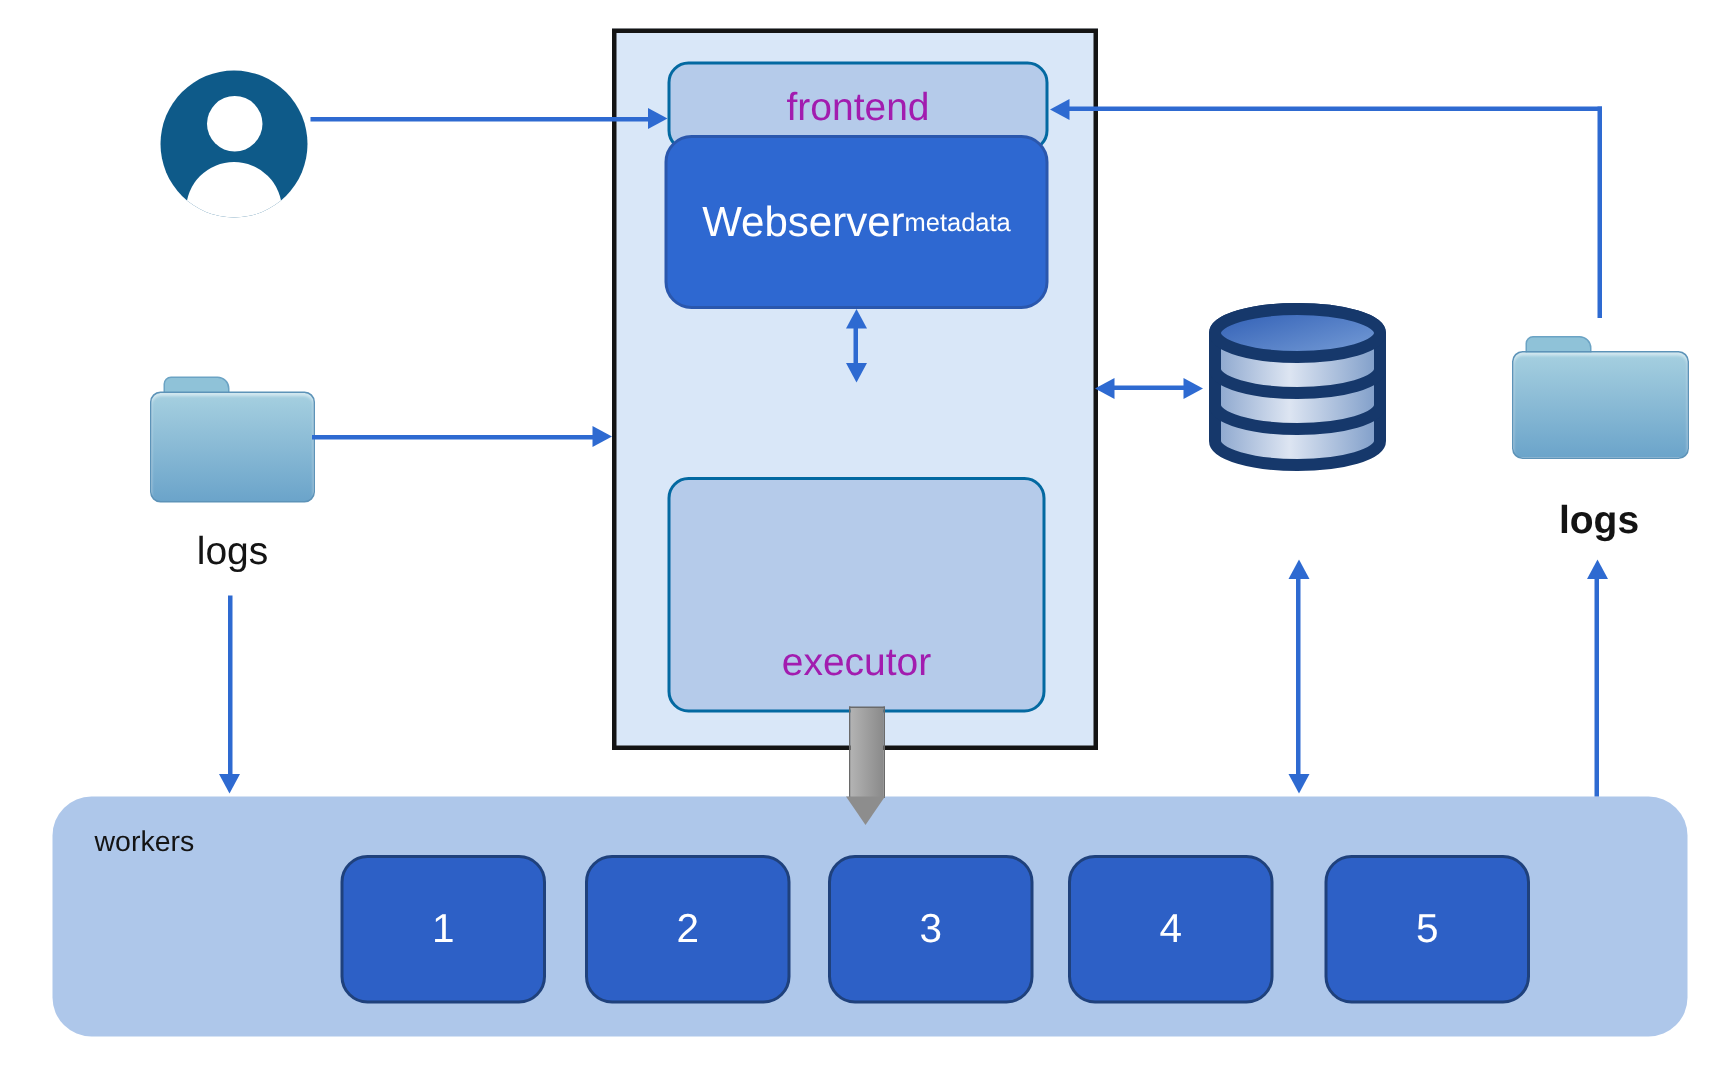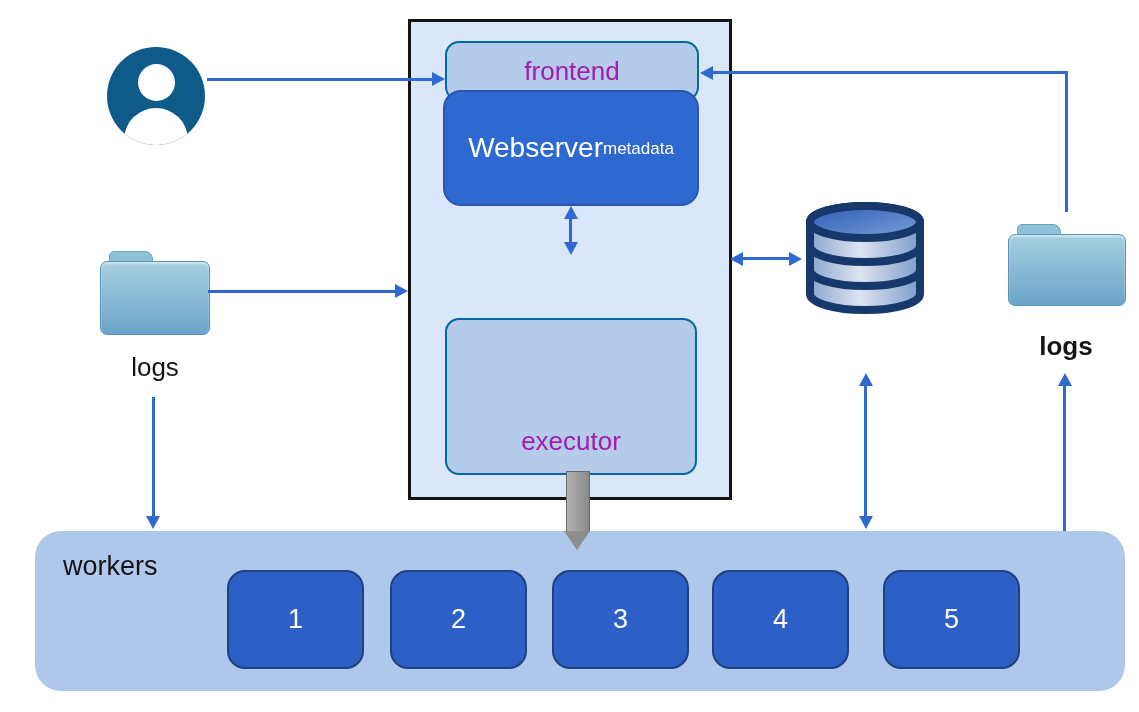--- a/index.html
+++ b/index.html
@@ -25,21 +25,21 @@
   .frontend-box { left:445px; top:41px; width:250px; height:56px; z-index:2; align-items:center; font-size:26px; }
   .webserver-box { left:443px; top:90px; width:252px; height:112px; z-index:3; }
   .webserver-title { font-size:28px; line-height:1.15; }
   .webserver-sub { font-size:17px; margin-top:2px; }
   .scheduler-box { left:445px; top:253px; width:248px; height:153px; z-index:3; font-size:28px; }
   .executor-box { left:445px; top:318px; width:248px; height:153px; z-index:2; align-items:flex-end; padding-bottom:0; font-size:26px; }
   .executor-box span { margin-bottom:16px; }
 
   
   .workers-box { left:35px; top:531px; width:1090px; height:160px; background:#aec7ea; border-radius:26px; z-index:1; }
-  .workers-label { left:63px; top:551px; font-size:27px; z-index:2; }
+  .workers-label { left:63px; top:551px; font-size:19px; z-index:2; }
   .worker-node {
     top:570px; width:133px; height:95px; background:#2d60c6; border:2px solid #1f417c;
     border-radius:18px; display:flex; align-items:center; justify-content:center;
     color:#ffffff; font-size:27px; z-index:2;
   }
 
   
   .user-icon { left:107px; top:47px; width:98px; height:98px; border-radius:50%; background:#0e5a89; overflow:hidden; z-index:2; }
   .user-head { position:absolute; left:31px; top:17px; width:37px; height:37px; border-radius:50%; background:#ffffff; }
   .user-body { position:absolute; left:17px; top:61px; width:64px; height:48px; border-radius:32px 32px 6px 6px; background:#ffffff; }

